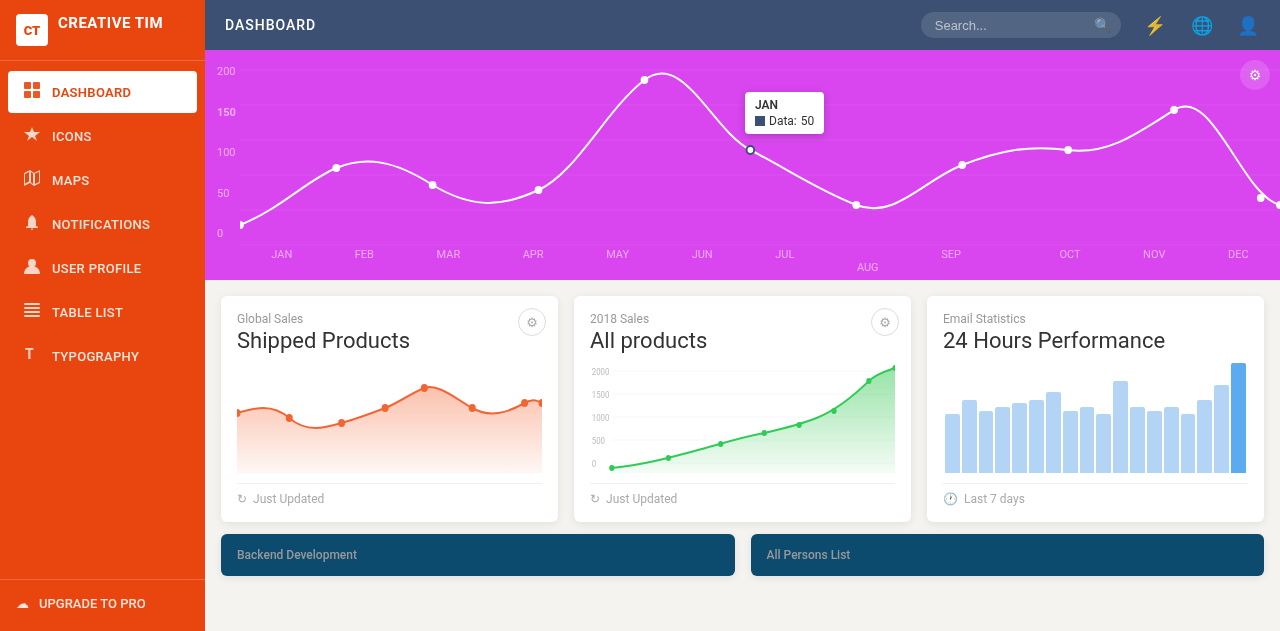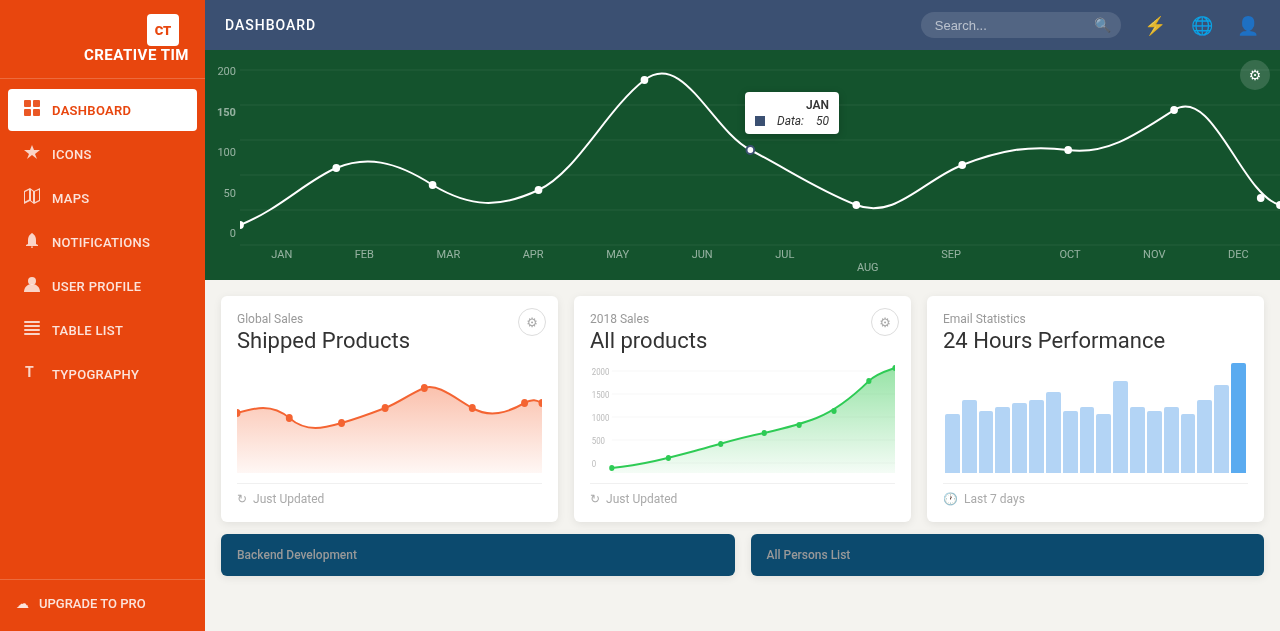--- a/index.html
+++ b/index.html
@@ -10,24 +10,23 @@
       width: 205px;
       min-width: 205px;
       background: #e8460e;
       display: flex;
       flex-direction: column;
       height: 631px;
       overflow: hidden;
     }
     #sidebar-logo {
       display: flex;
-      align-items: flex-end;
+      align-items: flex-start;
       padding: 14px 16px;
       border-bottom: 1px solid rgba(255,255,255,0.2);
-      flex-direction: column;
     }
     .logo-icon {
       width: 32px; height: 32px;
       background: white;
       border-radius: 4px;
       display: flex; align-items: center; justify-content: center;
       margin-right: 10px;
       color: #e8460e;
       font-weight: 900;
       font-size: 13px;
@@ -102,26 +101,25 @@
       outline: none;
       color: white;
       font-size: 13px;
       width: 160px;
     }
     .search-box input::placeholder { color: rgba(255,255,255,0.6); }
     .header-icon { color: white; font-size: 18px; cursor: pointer; opacity: 0.85; }
 
     
     #chart-area {
-      background: #14532d;
+      background: #d946ef;
       height: 230px;
       flex-shrink: 0;
       position: relative;
       overflow: hidden;
-      text-align: right;
     }
     #chart-area svg { position: absolute; top: 0; left: 0; }
     .gear-btn-chart {
       position: absolute; top: 10px; right: 10px;
       width: 30px; height: 30px;
       background: rgba(255,255,255,0.15);
       border-radius: 50%;
       display: flex; align-items: center; justify-content: center;
       color: white; cursor: pointer; font-size: 14px;
     }
@@ -129,21 +127,21 @@
       position: absolute;
       top: 48px; left: 560px;
       background: white;
       border-radius: 4px;
       padding: 6px 10px;
       font-size: 12px;
       color: #333;
       box-shadow: 0 2px 8px rgba(0,0,0,0.2);
     }
     .tooltip-box .t-label { font-weight: 600; margin-bottom: 2px; }
-    .tooltip-box .t-data { display: flex; align-items: center; gap: 12px; font-style: italic; }
+    .tooltip-box .t-data { display: flex; align-items: center; gap: 4px; }
     .t-dot { width: 10px; height: 10px; background: #3b5072; display: inline-block; }
 
     
     #cards-row {
       display: flex;
       gap: 16px;
       padding: 16px 16px 0;
       flex-shrink: 0;
     }
     .card {

